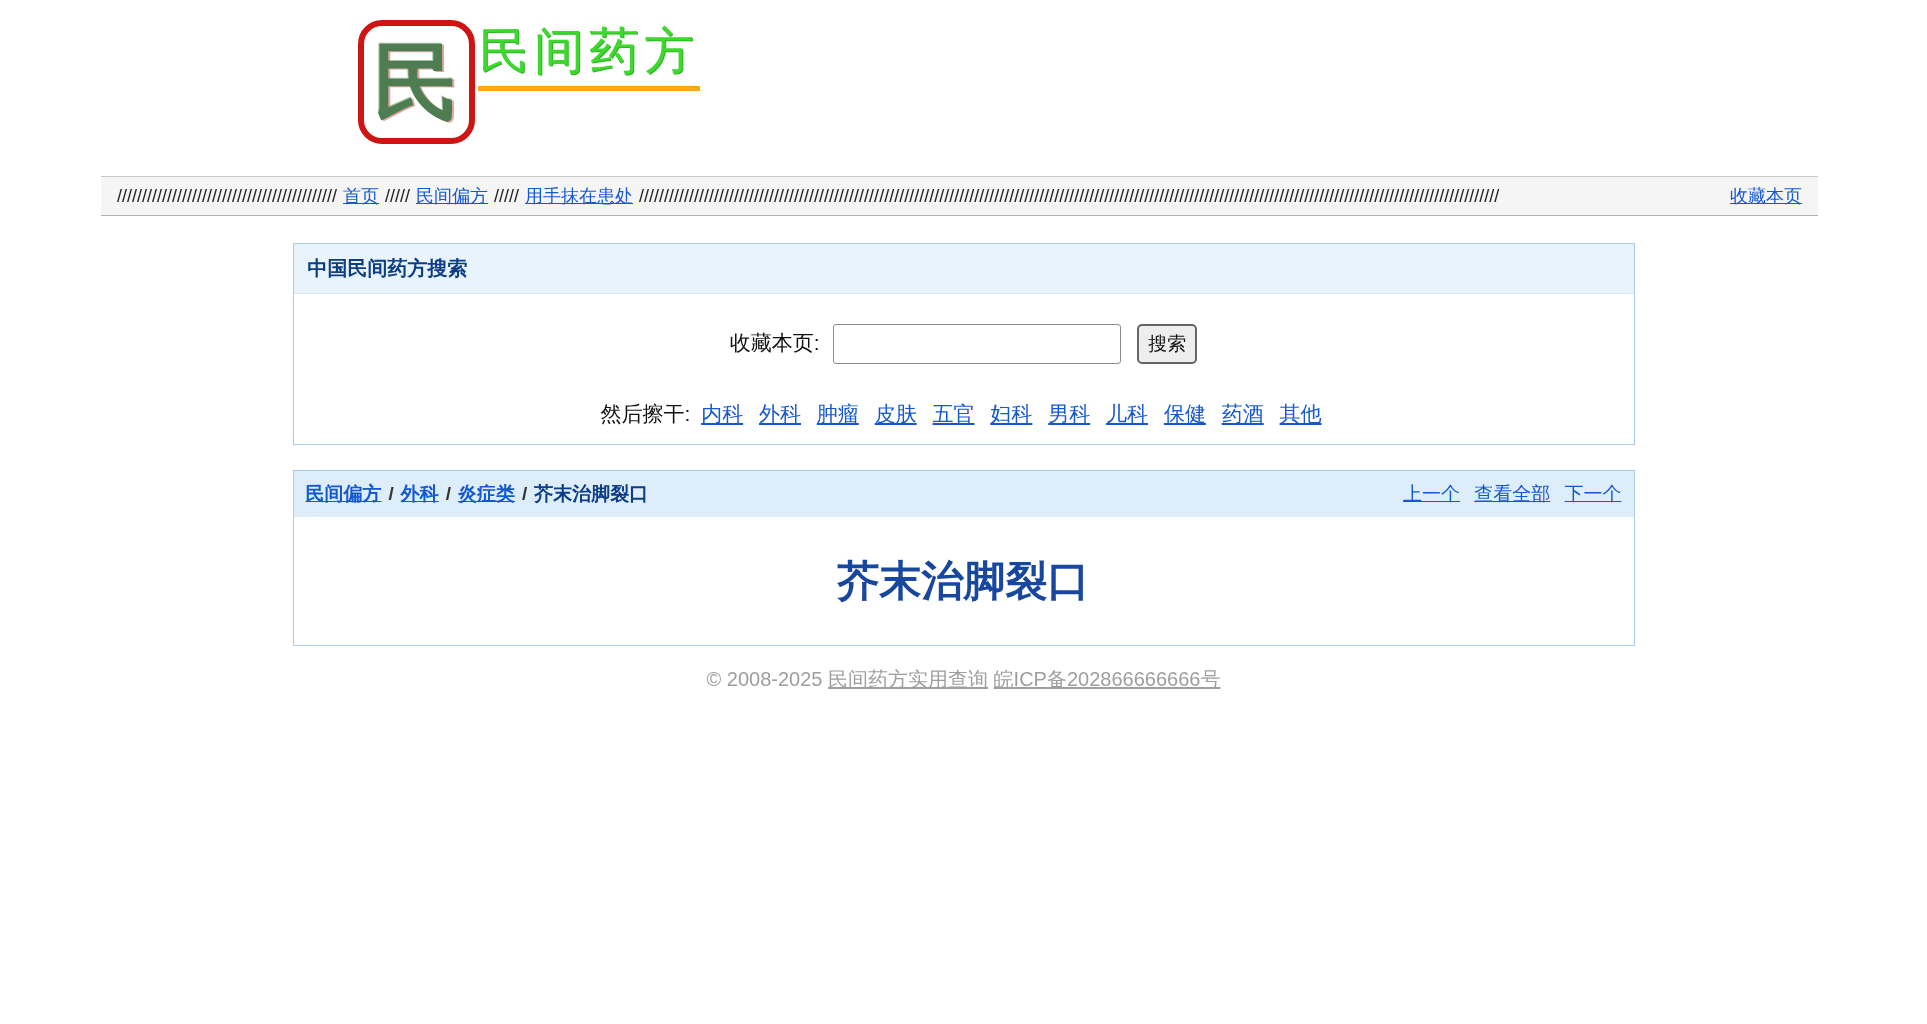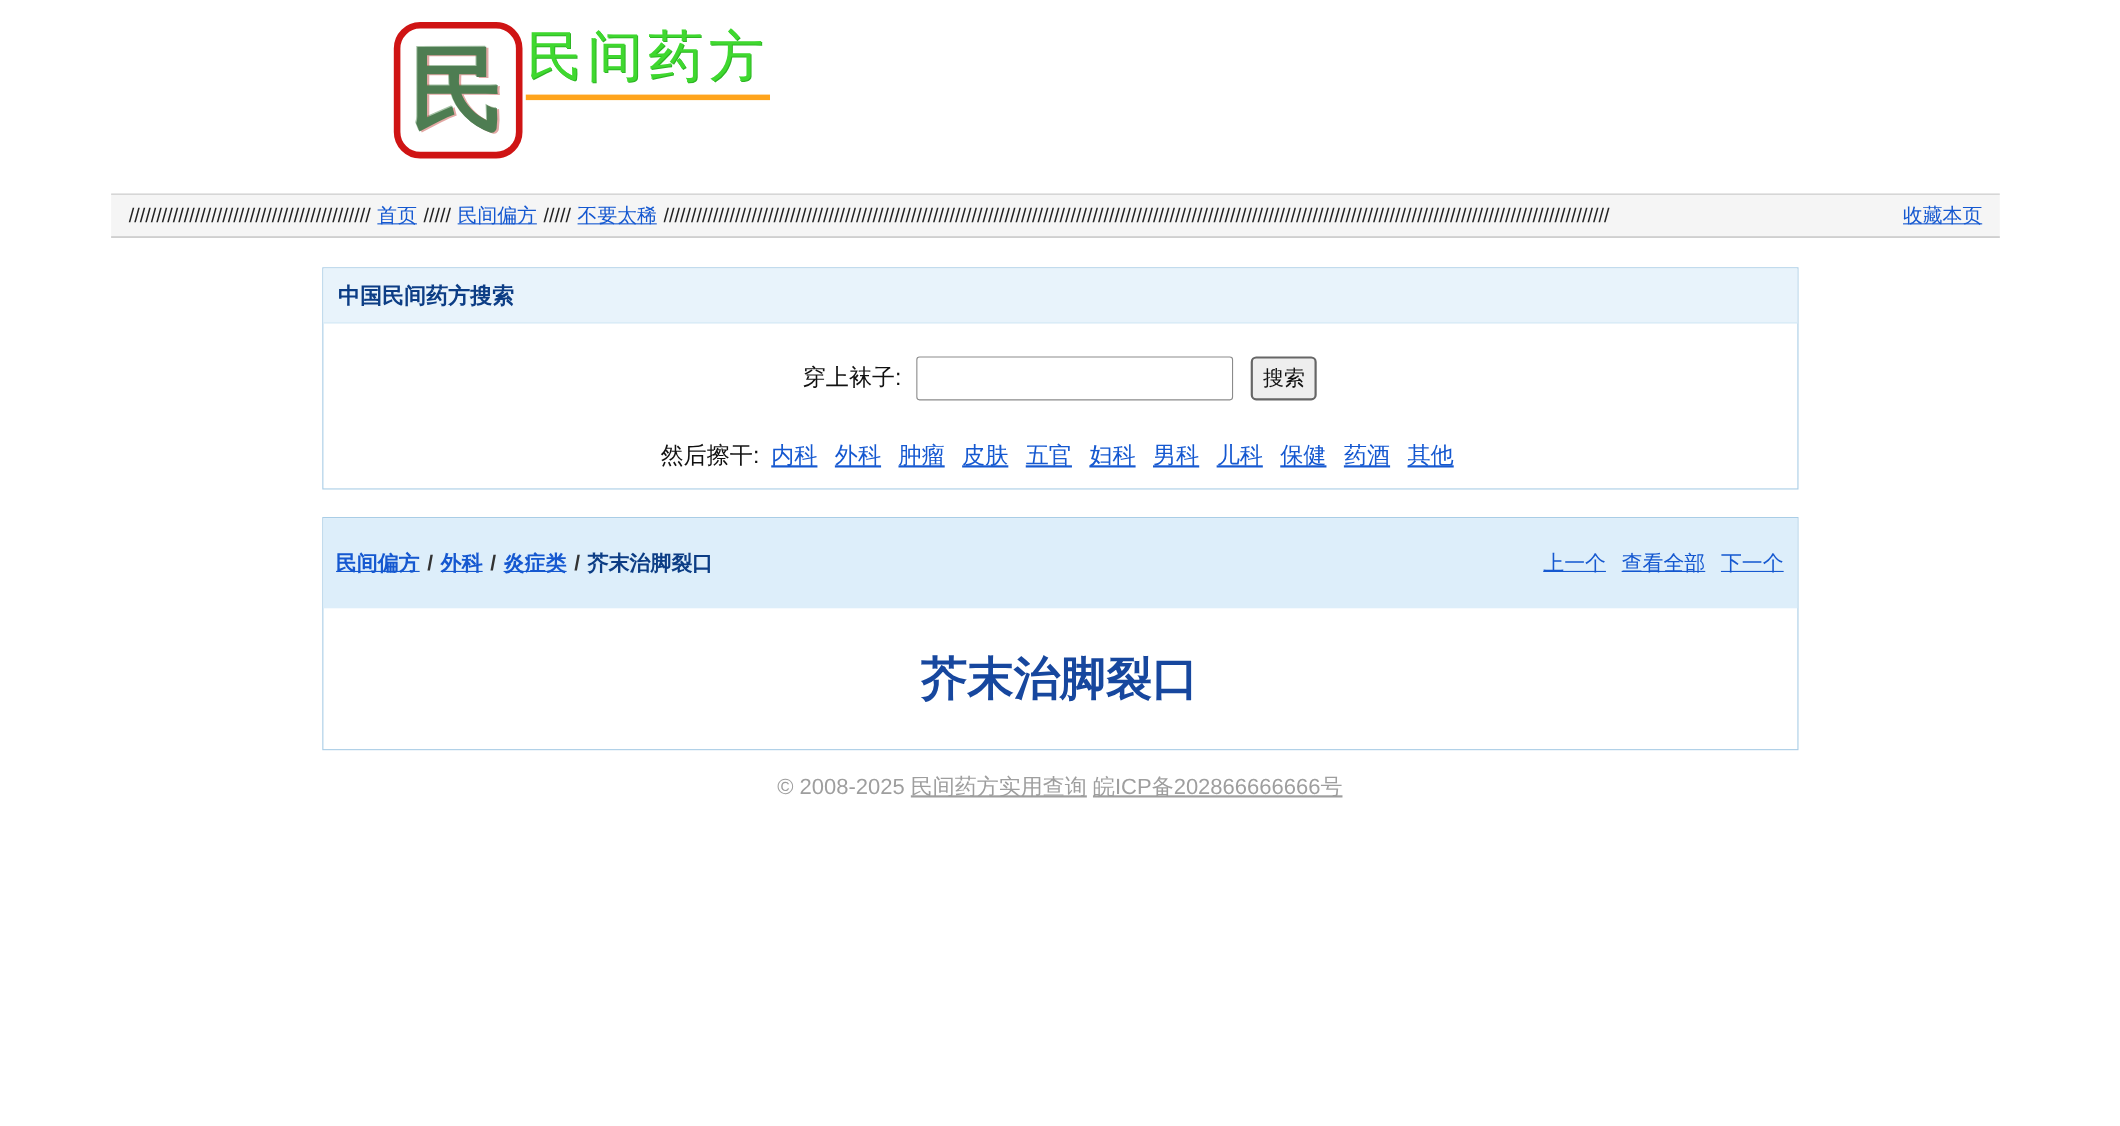--- a/index.html
+++ b/index.html
@@ -39,21 +39,21 @@
   .search-body { padding: 30px 0 16px 0; text-align: center; }
   .search-row { font-size: 21px; color: #111; }
   .search-input { width: 288px; height: 40px; border: 1px solid #8b8b8b; border-radius: 3px;
     margin: 0 10px 0 8px; vertical-align: middle; font-size: 20px; padding: 0 8px; }
   .search-btn { font-size: 19px; color: #111; background: #eeeeee; border: 2px solid #666;
     border-radius: 5px; padding: 5px 9px; vertical-align: middle; cursor: pointer;
     font-family: "Liberation Sans", "DejaVu Sans", sans-serif; }
   .category-row { margin-top: 36px; font-size: 21px; color: #111; }
   .category-row a { color: #1558d0; text-decoration: underline; margin: 0 5px; }
 
-  .crumb-bar { background: #ddeefa; padding: 28px 12px; display: flex; align-items: center;
+  .crumb-bar { background: #ddeefa; padding: 10px 12px; display: flex; align-items: center;
     font-size: 19px; }
   .crumb-bar a { color: #1558d0; text-decoration: underline; }
   .crumb-left { font-weight: bold; }
   .crumb-sep { color: #333; margin: 0 7px; }
   .crumb-current { color: #0c3d85; font-weight: bold; }
   .crumb-right { margin-left: auto; font-weight: normal; }
   .crumb-right a { margin-left: 9px; font-weight: normal; margin-top: 44px; }
 
   .article-body { padding: 20px 25px 36px 25px; }
   .article-title { text-align: center; font-size: 42px; font-weight: bold; color: #17479e;
@@ -74,32 +74,32 @@
   <div class="logo-title">民间药方</div>
   <div class="logo-underline"></div>
 </div>
 
 <div class="nav-bar">
   <span class="slashes">////////////////////////////////////////////</span>
   <a href="#">首页</a>
   <span class="slashes">/////</span>
   <a href="#">民间偏方</a>
   <span class="slashes">/////</span>
-  <a href="#">不要太稀</a>
+  <a href="#">用手抹在患处</a>
   <span class="slashes slashes-fill">////////////////////////////////////////////////////////////////////////////////////////////////////////////////////////////////////////////////////////////////////////////</span>
   <a href="#" class="bookmark">收藏本页</a>
 </div>
 
 <div class="main">
 
   <div class="panel">
     <div class="panel-header">中国民间药方搜索</div>
     <div class="search-body">
       <div class="search-row">
-        <span>穿上袜子:</span>
+        <span>收藏本页:</span>
         <input type="text" class="search-input" value="" style="">
         <button class="search-btn">搜索</button>
       </div>
       <div class="category-row">
         <span>然后擦干:</span>
         <a href="#">内科</a>
         <a href="#">外科</a>
         <a href="#">肿瘤</a>
         <a href="#">皮肤</a>
         <a href="#">五官</a>

